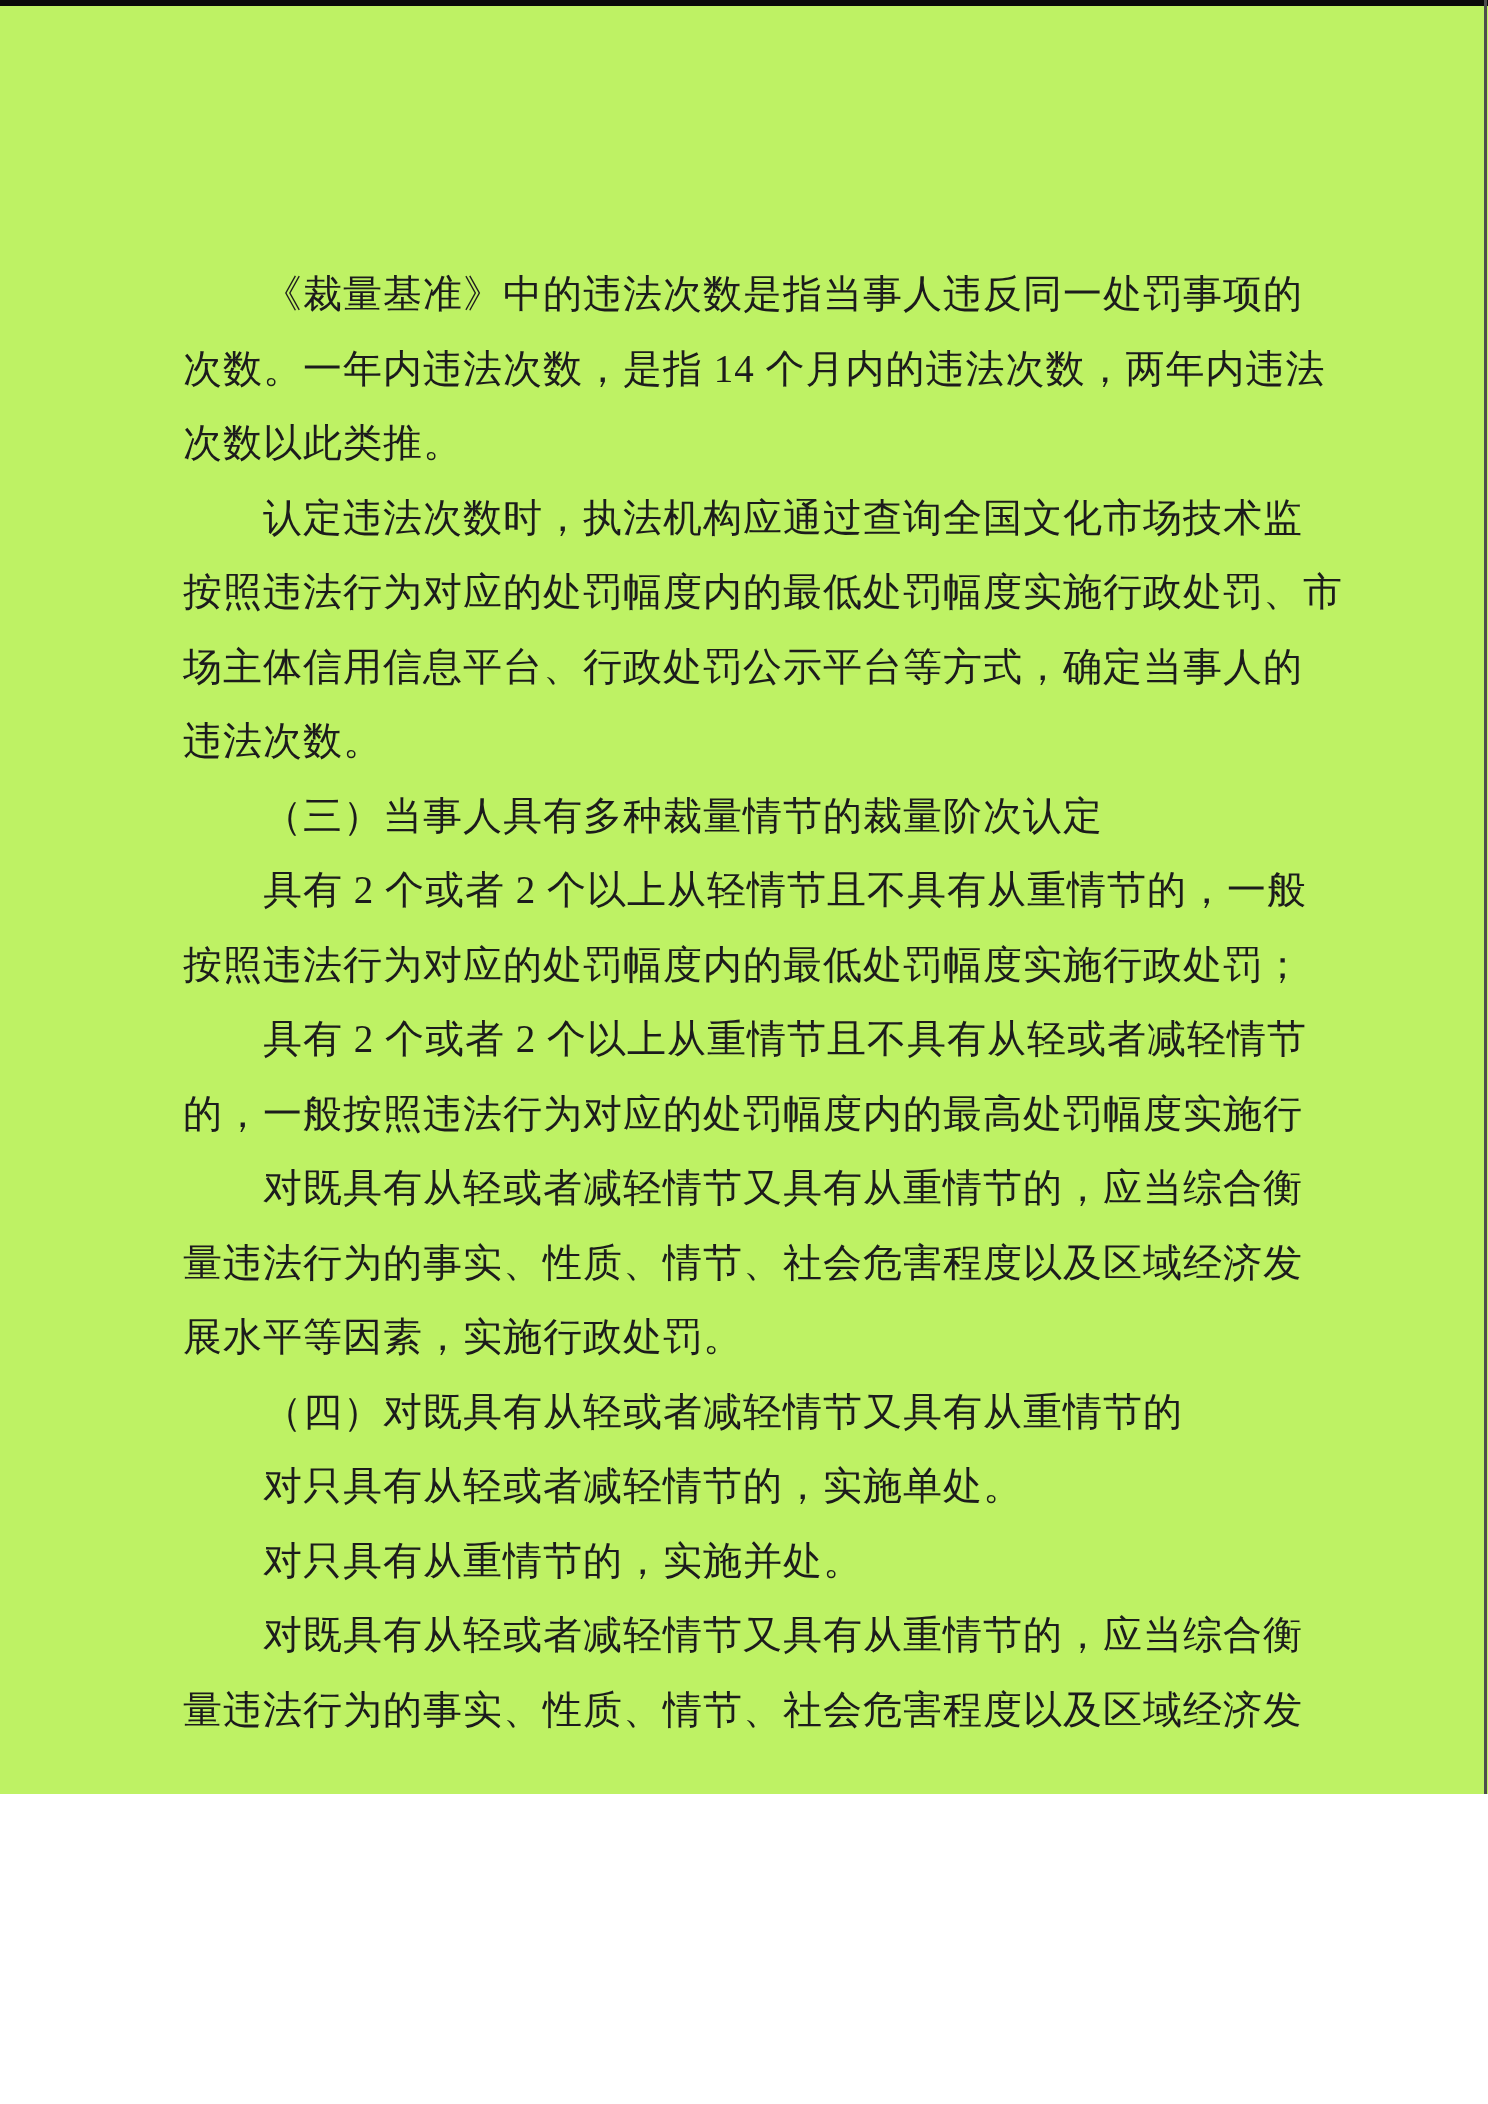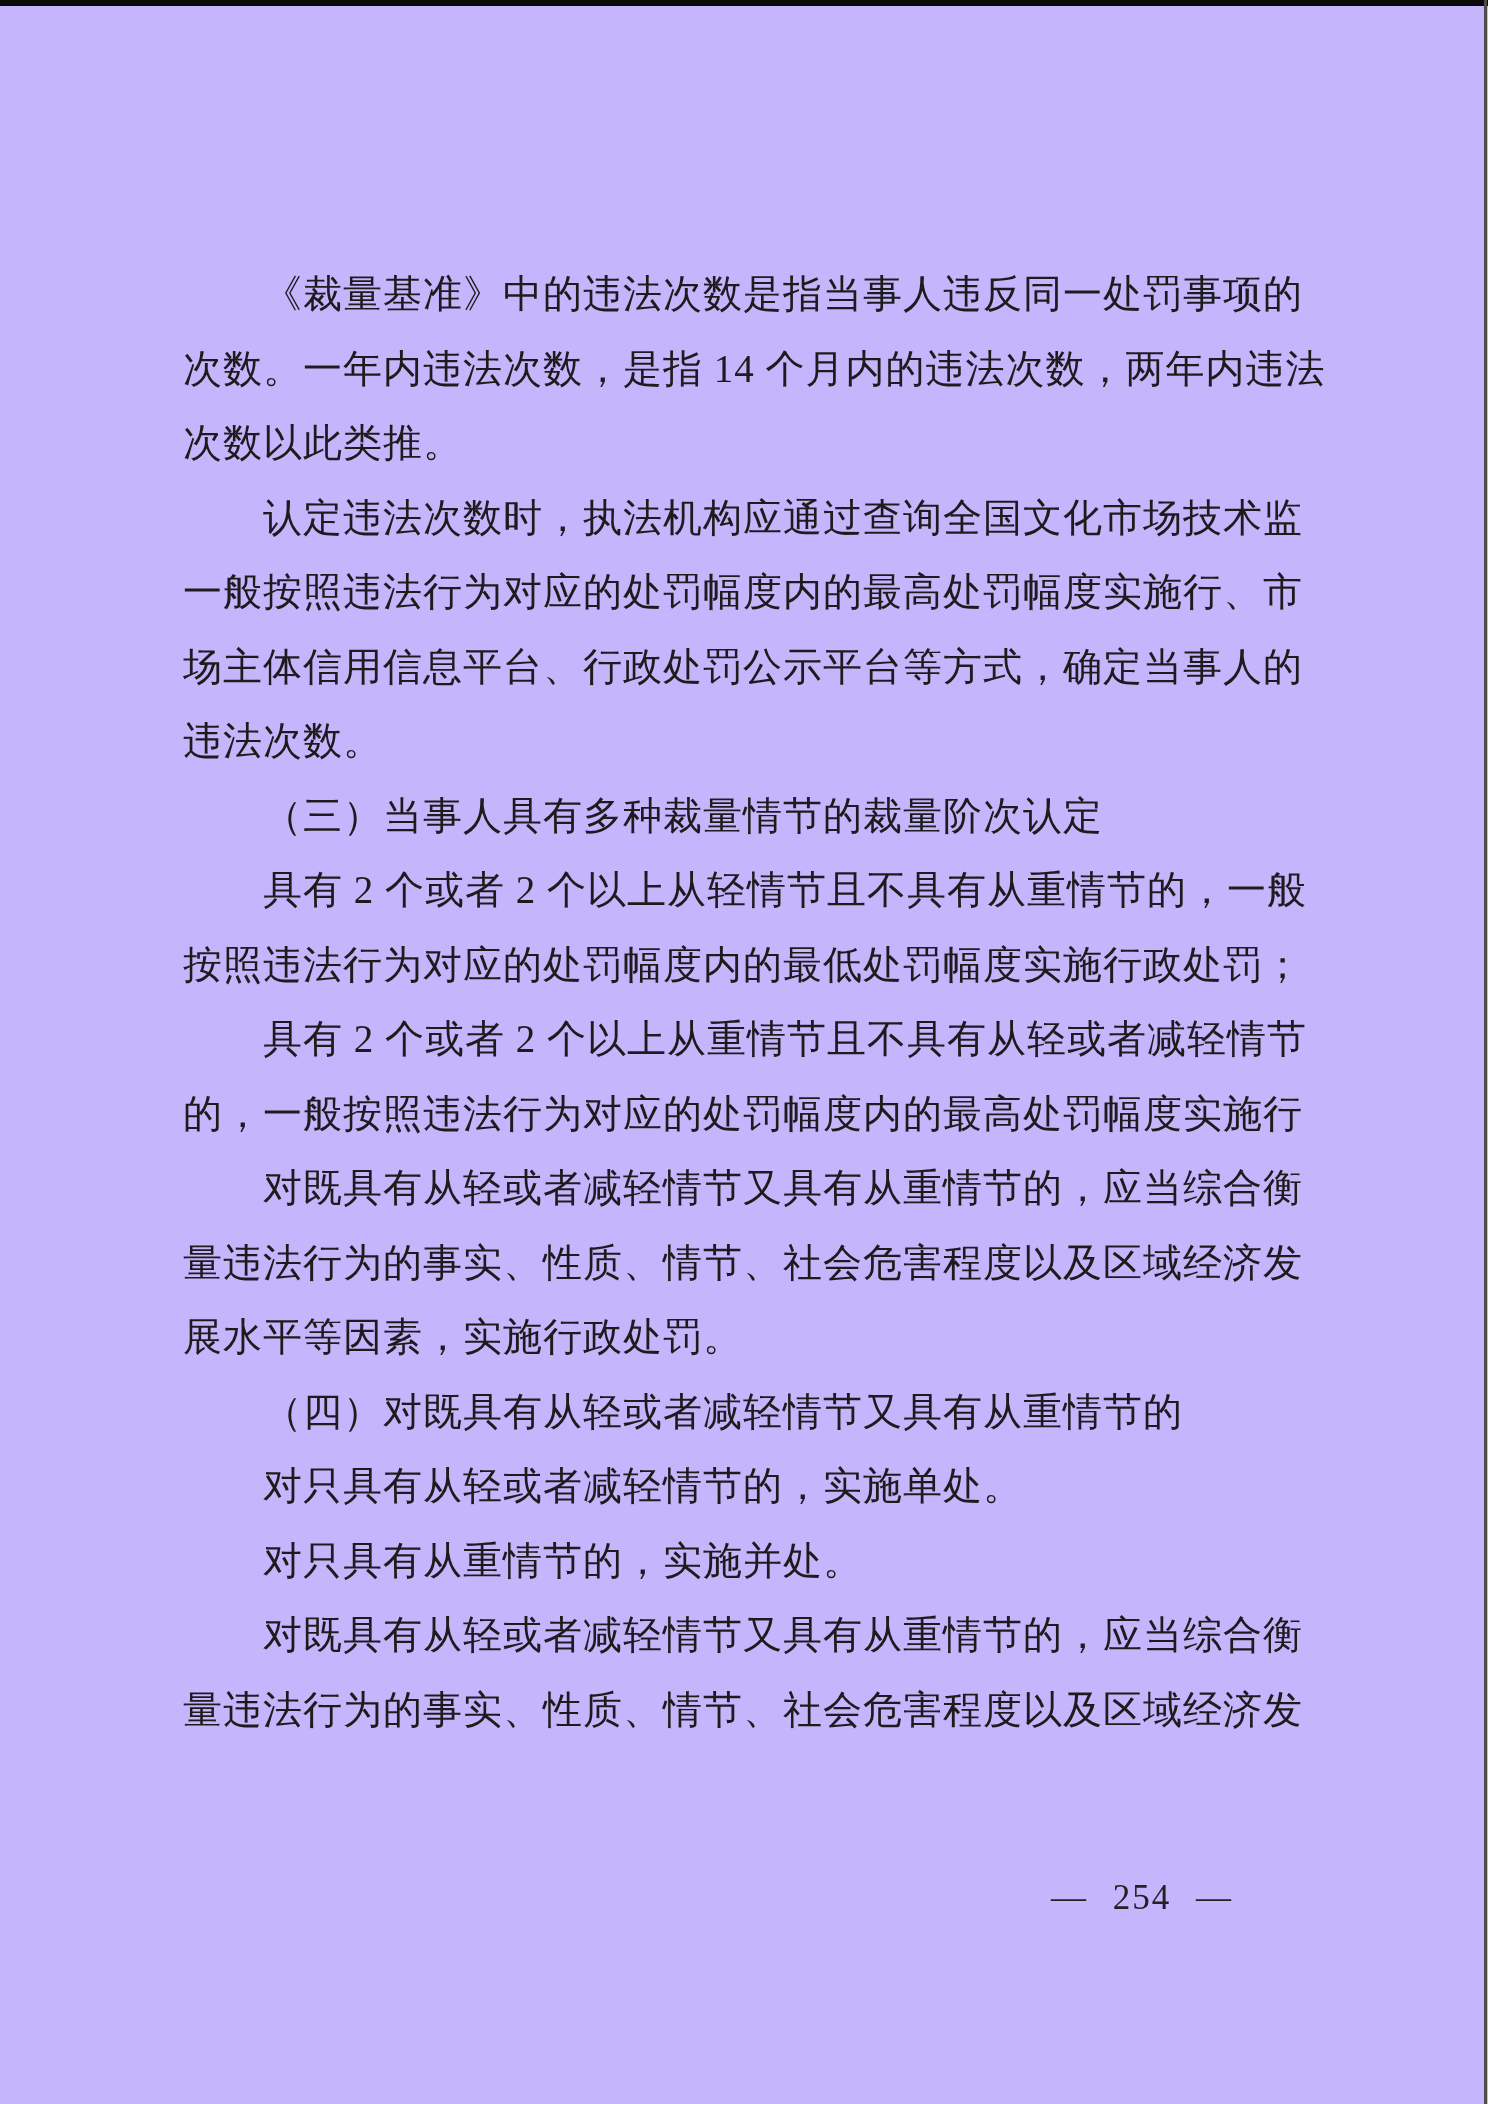--- a/index.html
+++ b/index.html
@@ -3,22 +3,22 @@
 <meta charset="utf-8">
 <style>
   html, body {
     margin: 0;
     padding: 0;
     background: #ffffff;
   }
   .page {
     position: relative;
     width: 1488px;
-    height: 2104px;
-    background: #c4b5fd;
+    height: 1794px;
+    background: #bef264;
     overflow: hidden;
     font-family: "Liberation Serif", "DejaVu Serif", serif;
   }
   .topbar {
     position: absolute;
     top: 0;
     left: 0;
     width: 100%;
     height: 6px;
     background: #0a0a0a;
@@ -65,21 +65,21 @@
 
 <div class="page">
   <div class="topbar"></div>
   <div class="edge-right"></div>
 
   <div class="content">
       <div class="line indent">《裁量基准》中的违法次数是指当事人违反同一处罚事项的</div>
       <div class="line">次数。一年内违法次数，是指 14 个月内的违法次数，两年内违法</div>
       <div class="line">次数以此类推。</div>
       <div class="line indent">认定违法次数时，执法机构应通过查询全国文化市场技术监</div>
-      <div class="line">一般按照违法行为对应的处罚幅度内的最高处罚幅度实施行、市</div>
+      <div class="line">按照违法行为对应的处罚幅度内的最低处罚幅度实施行政处罚、市</div>
       <div class="line">场主体信用信息平台、行政处罚公示平台等方式，确定当事人的</div>
       <div class="line">违法次数。</div>
       <div class="line indent">（三）当事人具有多种裁量情节的裁量阶次认定</div>
       <div class="line indent">具有 2 个或者 2 个以上从轻情节且不具有从重情节的，一般</div>
       <div class="line">按照违法行为对应的处罚幅度内的最低处罚幅度实施行政处罚；</div>
       <div class="line indent">具有 2 个或者 2 个以上从重情节且不具有从轻或者减轻情节</div>
       <div class="line">的，一般按照违法行为对应的处罚幅度内的最高处罚幅度实施行</div>
       <div class="line indent">对既具有从轻或者减轻情节又具有从重情节的，应当综合衡</div>
       <div class="line">量违法行为的事实、性质、情节、社会危害程度以及区域经济发</div>
       <div class="line">展水平等因素，实施行政处罚。</div>

